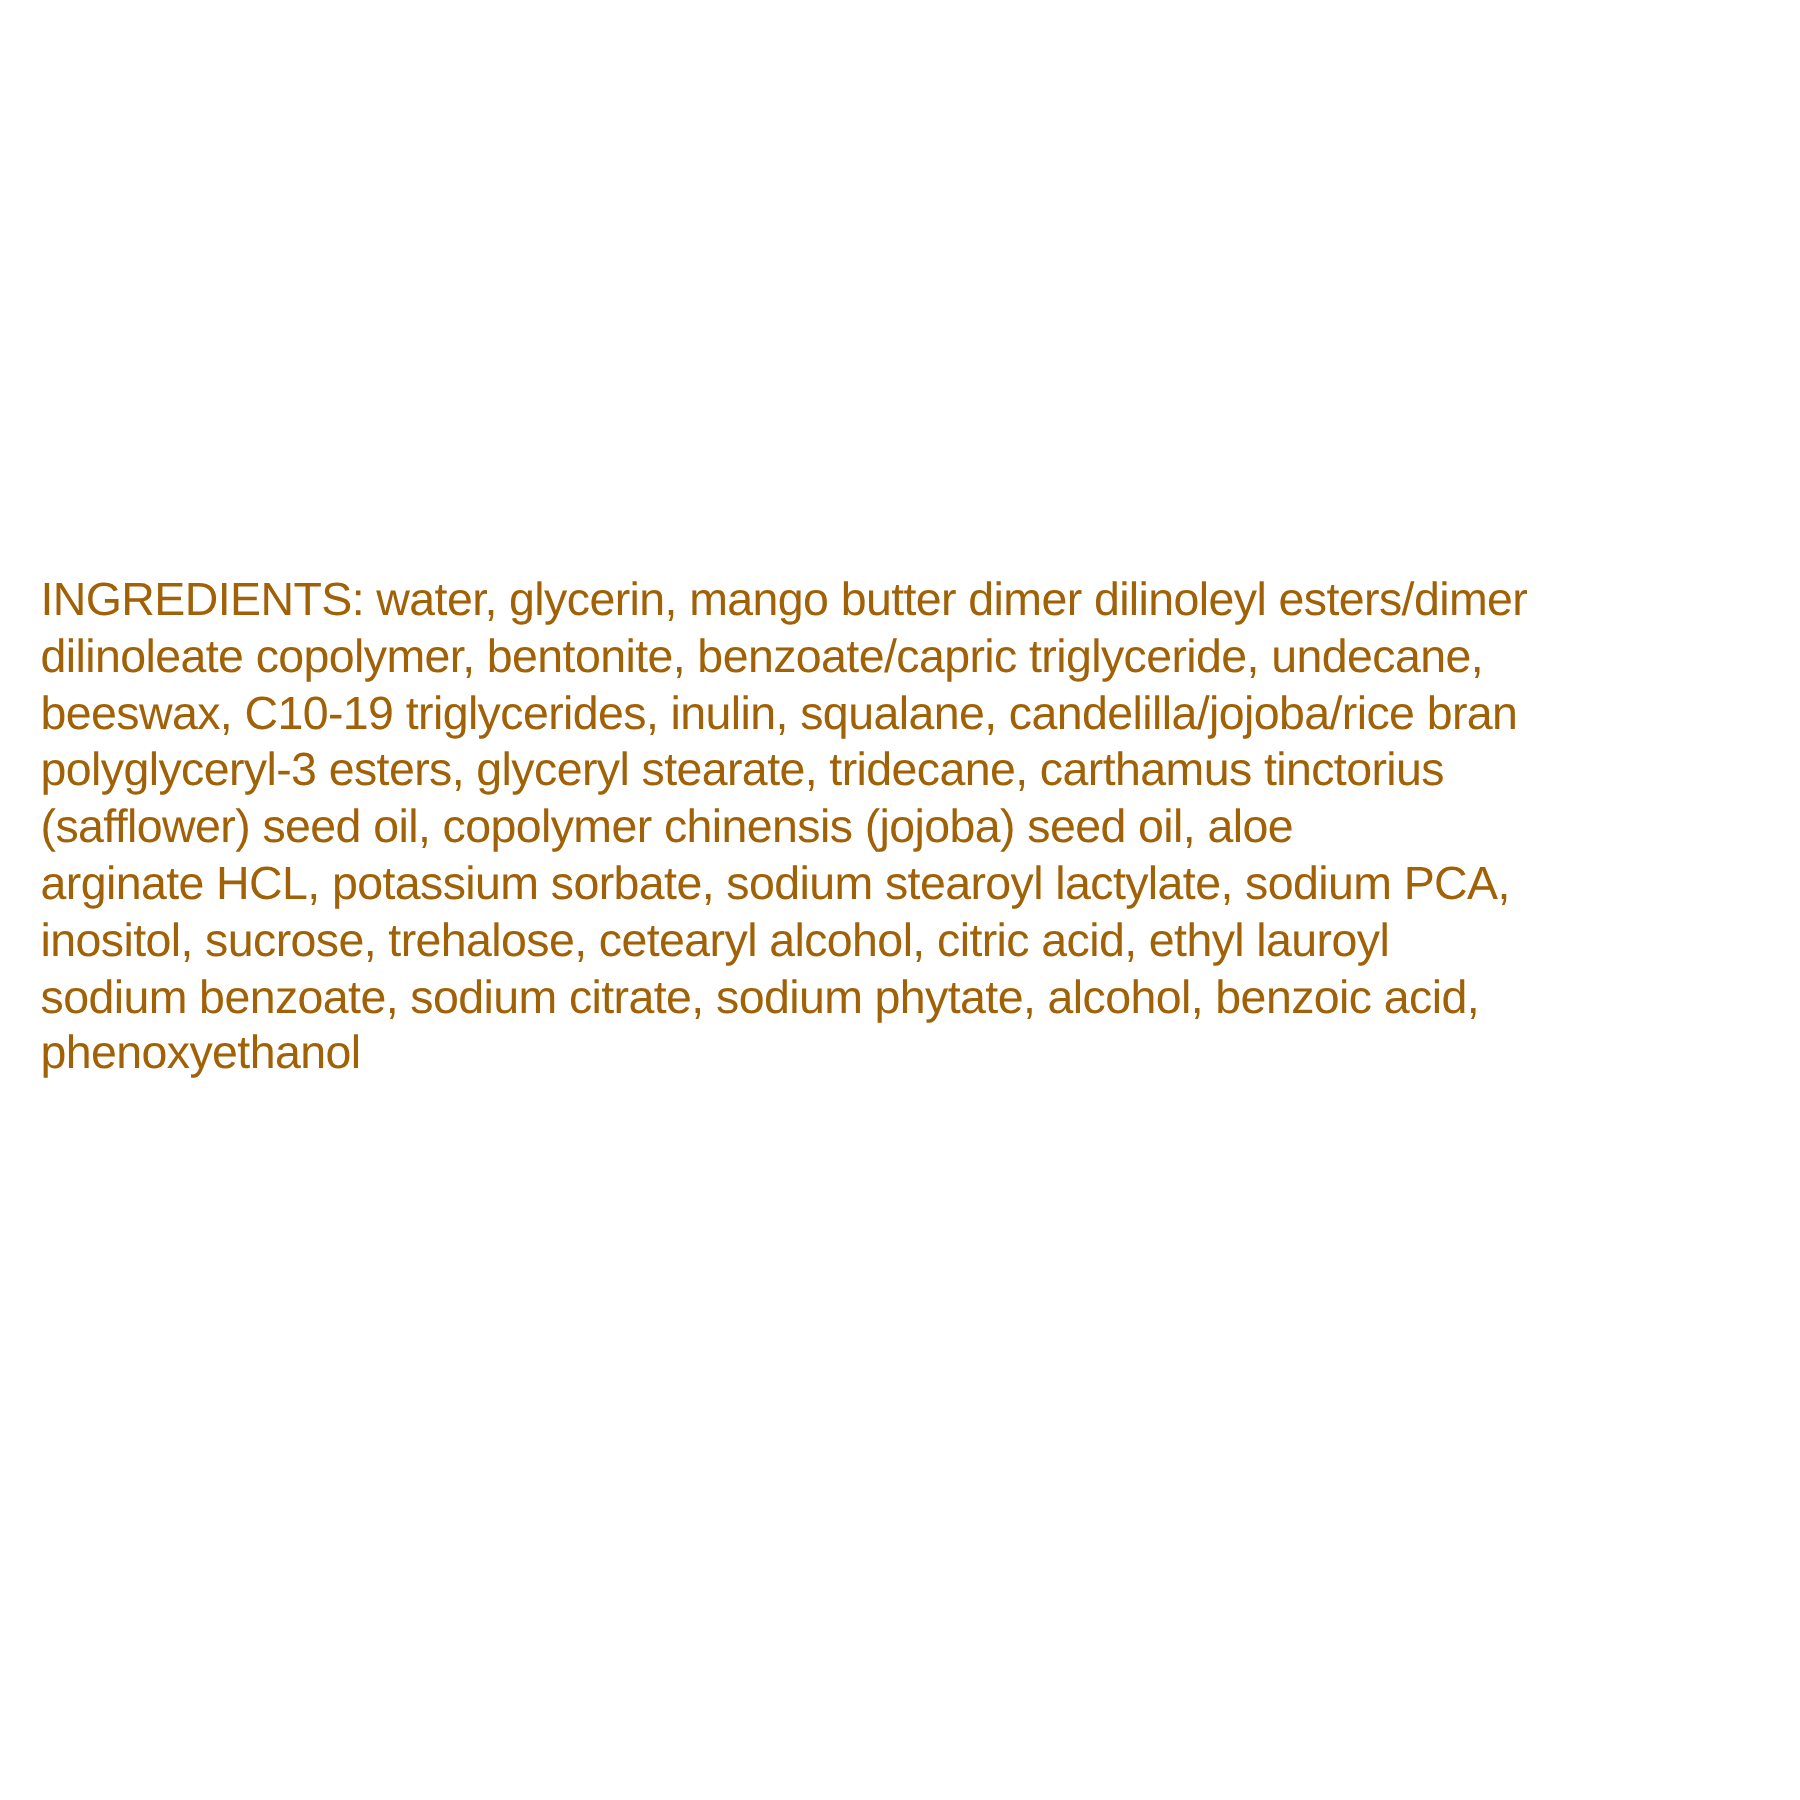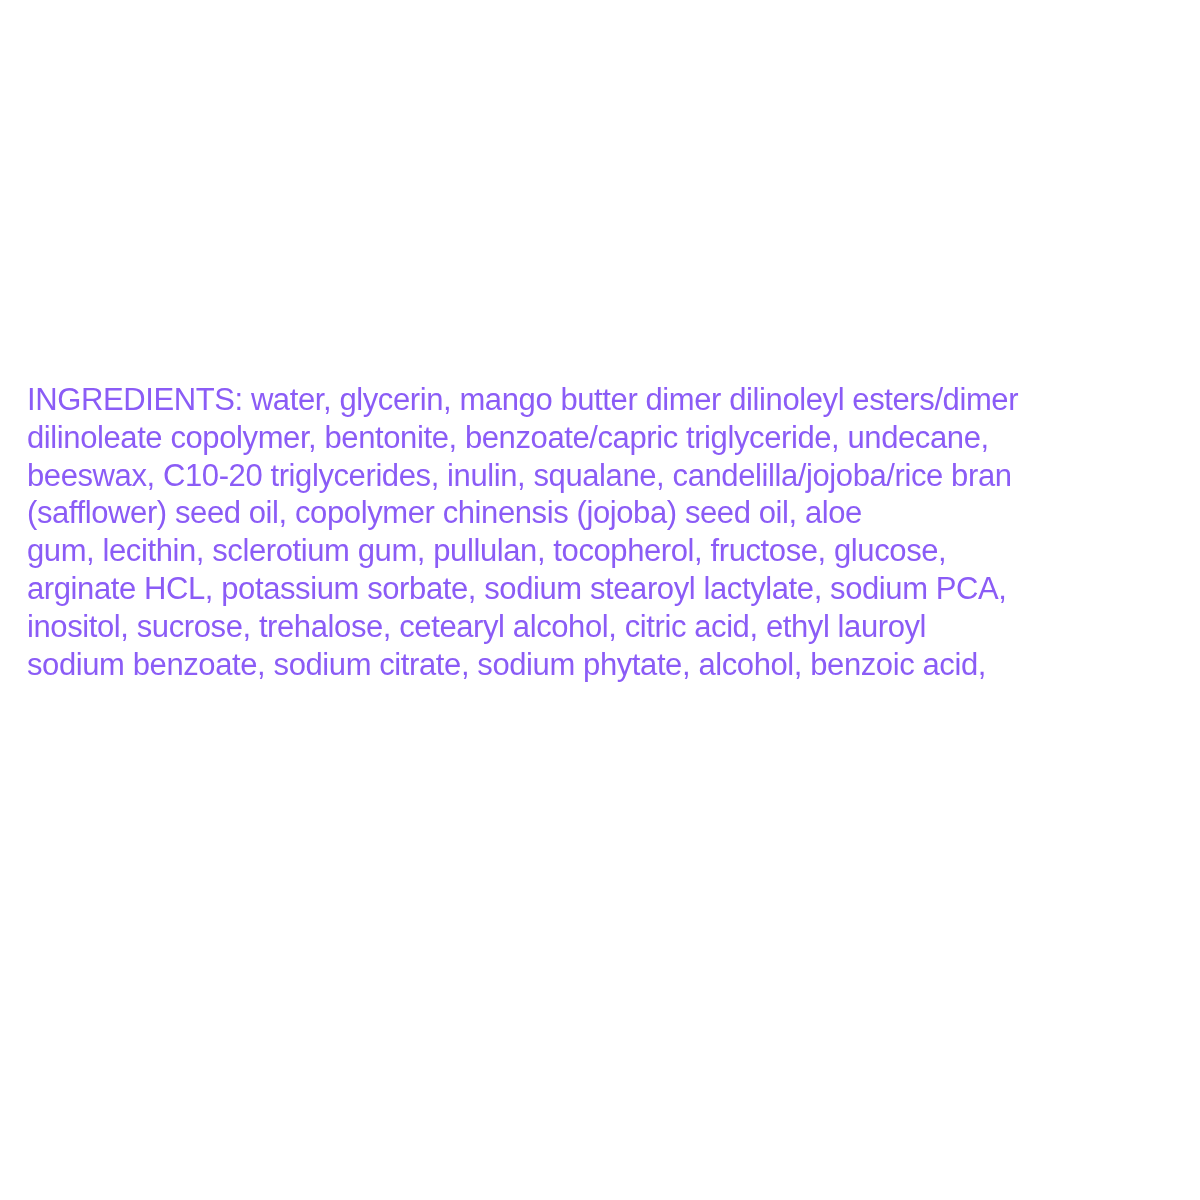--- a/index.html
+++ b/index.html
@@ -25,22 +25,23 @@
     letter-spacing: -0.4px;
     font-weight: 400;
   }
   .line {
     white-space: nowrap;
   }
 </style>
 </head>
 <body style="background: rgb(255, 255, 255);">
 
-<div class="ingredients-block" style="color: #8b5cf6;">
+<div class="ingredients-block" style="color: #a16207;">
   <div class="line">INGREDIENTS: water, glycerin, mango butter dimer dilinoleyl esters/dimer</div>
   <div class="line">dilinoleate copolymer, bentonite, benzoate/capric triglyceride, undecane,</div>
-  <div class="line">beeswax, C10-20 triglycerides, inulin, squalane, candelilla/jojoba/rice bran</div>
+  <div class="line">beeswax, C10-19 triglycerides, inulin, squalane, candelilla/jojoba/rice bran</div>
+  <div class="line">polyglyceryl-3 esters, glyceryl stearate, tridecane, carthamus tinctorius</div>
   <div class="line">(safflower) seed oil, copolymer chinensis (jojoba) seed oil, aloe</div>
-  <div class="line">gum, lecithin, sclerotium gum, pullulan, tocopherol, fructose, glucose,</div>
   <div class="line">arginate HCL, potassium sorbate, sodium stearoyl lactylate, sodium PCA,</div>
   <div class="line">inositol, sucrose, trehalose, cetearyl alcohol, citric acid, ethyl lauroyl</div>
   <div class="line">sodium benzoate, sodium citrate, sodium phytate, alcohol, benzoic acid,</div>
+  <div class="line">phenoxyethanol</div>
 </div>
 
 </body></html>

